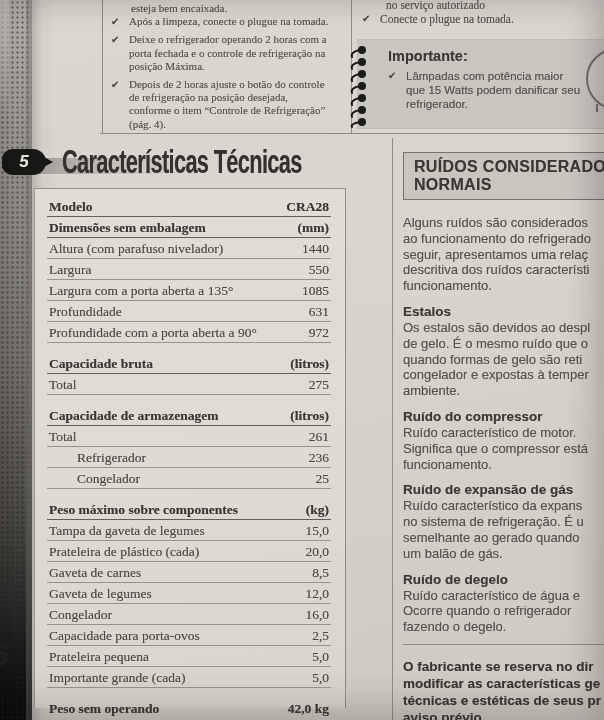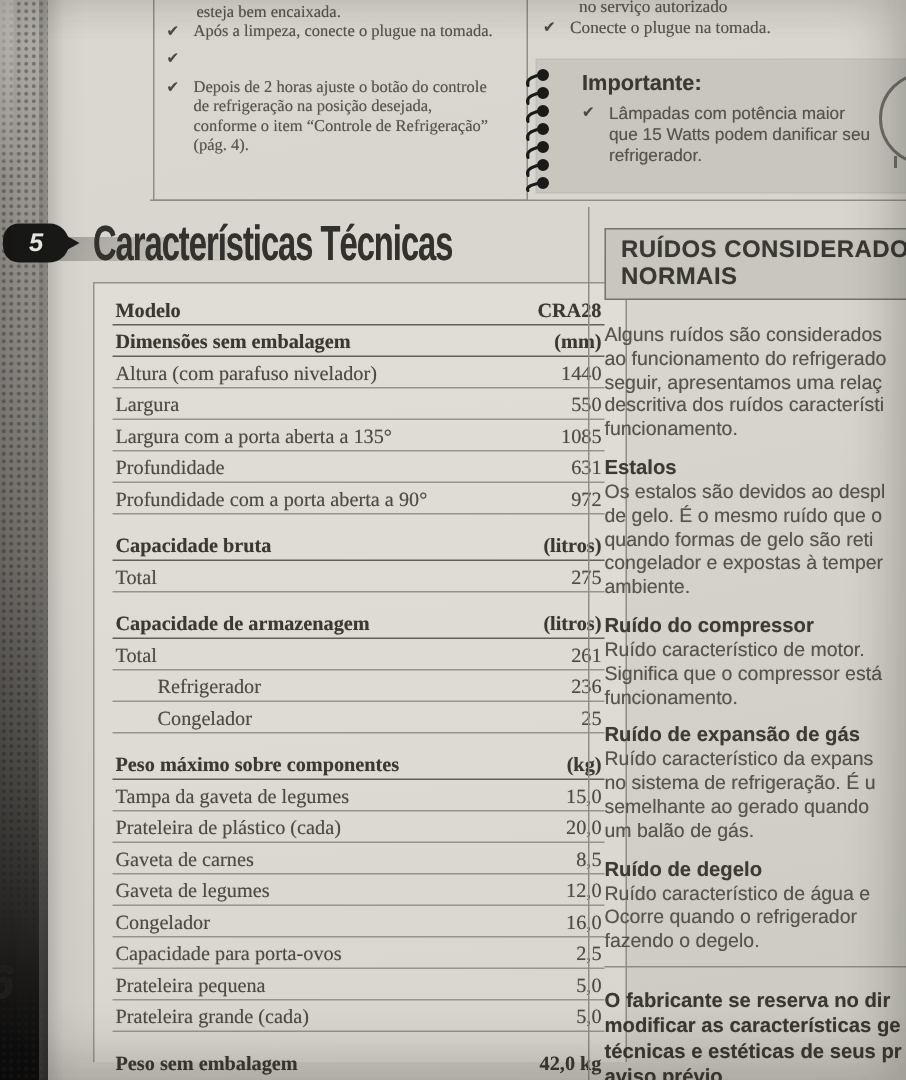--- a/index.html
+++ b/index.html
@@ -73,24 +73,24 @@
     transform: skewX(-30deg); border-radius:8px;
   }
   .section-title{
     position:absolute; left:62px; top:143px;
     font-family:"Liberation Sans", sans-serif; font-weight:bold; font-size:33px;
     color:#33312d; letter-spacing:-1px; white-space:nowrap;
     transform: scaleX(.66); transform-origin:left center;
   }
   
   .spec-table{
-    position:absolute; left:34px; top:188px; width:356px; height:520px;
+    position:absolute; left:34px; top:188px; width:312px; height:520px;
     background: linear-gradient(175deg, #e0ddd6 0%, #dedbd4 55%, #d8d5ce 100%);
     border-top:1px solid #95938b; border-left:1px solid #95938b; border-right:1px solid #8f8d86;
-    padding:7px 14px 0 12px; font-size:13.5px; color:#4d4b45;margin-left:28px;
+    padding:7px 14px 0 12px; font-size:13.5px; color:#4d4b45;
   }
   .trow{ display:flex; justify-content:space-between; align-items:baseline; padding:3px 2px 2px; line-height:15px; }
   .trow .tvalue{ text-align:center; }
   .trow.item{ border-bottom:1px solid #96948c;gap:16px; }
   .trow.model, .trow.header{ font-weight:bold; color:#3a3832; border-bottom:1.6px solid #615f58; }
   .trow.total{ font-weight:bold; color:#3a3832; border-bottom:1.6px solid #615f58; padding-bottom:5px; }
   .trow.gap{ margin-top:10px; }
   .trow.indent .tlabel{ padding-left:28px; }
   
   .col-divider{ position:absolute; left:392px; top:138px; width:1px; height:582px; background:#8f8d86; }
@@ -132,20 +132,23 @@
     <div class="partial-line">esteja bem encaixada.</div>
     <div>
 
         <div class="chk-item">
           <span class="chk-mark">✔</span>
           <span class="chk-text">Após a limpeza, conecte o plugue na tomada.</span>
         </div>
 
         <div class="chk-item">
           <span class="chk-mark">✔</span>
+          <span class="chk-text">Deixe o refrigerador operando 2 horas com a
+porta fechada e o controle de refrigeração na
+posição Máxima.</span>
         </div>
 
         <div class="chk-item">
           <span class="chk-mark">✔</span>
           <span class="chk-text">Depois de 2 horas ajuste o botão do controle
 de refrigeração na posição desejada,
 conforme o item “Controle de Refrigeração”
 (pág. 4).</span>
         </div>
       </div>
@@ -296,26 +299,26 @@
         <span class="tlabel">Capacidade para porta-ovos</span>
         <span class="tvalue">2,5</span>
       </div>
 
       <div class="trow item">
         <span class="tlabel">Prateleira pequena</span>
         <span class="tvalue">5,0</span>
       </div>
 
       <div class="trow item">
-        <span class="tlabel">Prateleira grande (cada)</span>
+        <span class="tlabel">Importante grande (cada)</span>
         <span class="tvalue">5,0</span>
       </div>
 
       <div class="trow total gap">
-        <span class="tlabel">Peso sem embalagem</span>
+        <span class="tlabel">Peso sem operando</span>
         <span class="tvalue">42,0 kg</span>
       </div>
     </div>
 
   <div class="col-divider"></div>
 
   <div class="right-col">
     <div class="ruidos-box">RUÍDOS CONSIDERADOS
 NORMAIS</div>
     <div class="para">Alguns ruídos são considerados

